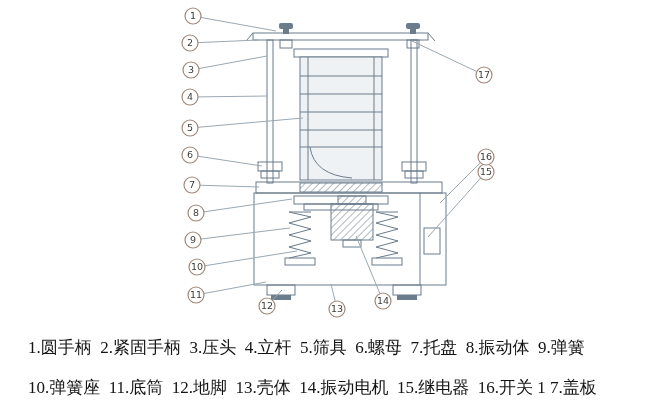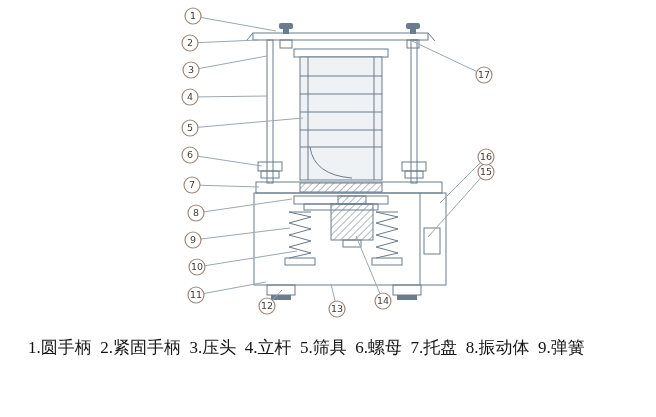--- a/index.html
+++ b/index.html
@@ -226,14 +226,15 @@
         </g>
         <g>
           <line x1="484" y1="75" x2="412" y2="41" class="leader"></line>
           <circle cx="484" cy="75" r="8" class="balloon"></circle>
           <text x="484" y="78.3" class="balloon-num">17</text>
         </g>
       </g>
   </svg>
 
   <div class="legend-line l1">1.圆手柄  2.紧固手柄  3.压头  4.立杆  5.筛具  6.螺母  7.托盘  8.振动体  9.弹簧</div>
+  <div class="legend-line l2">10.弹簧座  11.底筒  12.地脚  13.壳体  14.振动电机  15.继电器  16.开关 1 7.盖板</div>
 
 </div>
 
 </body></html>

